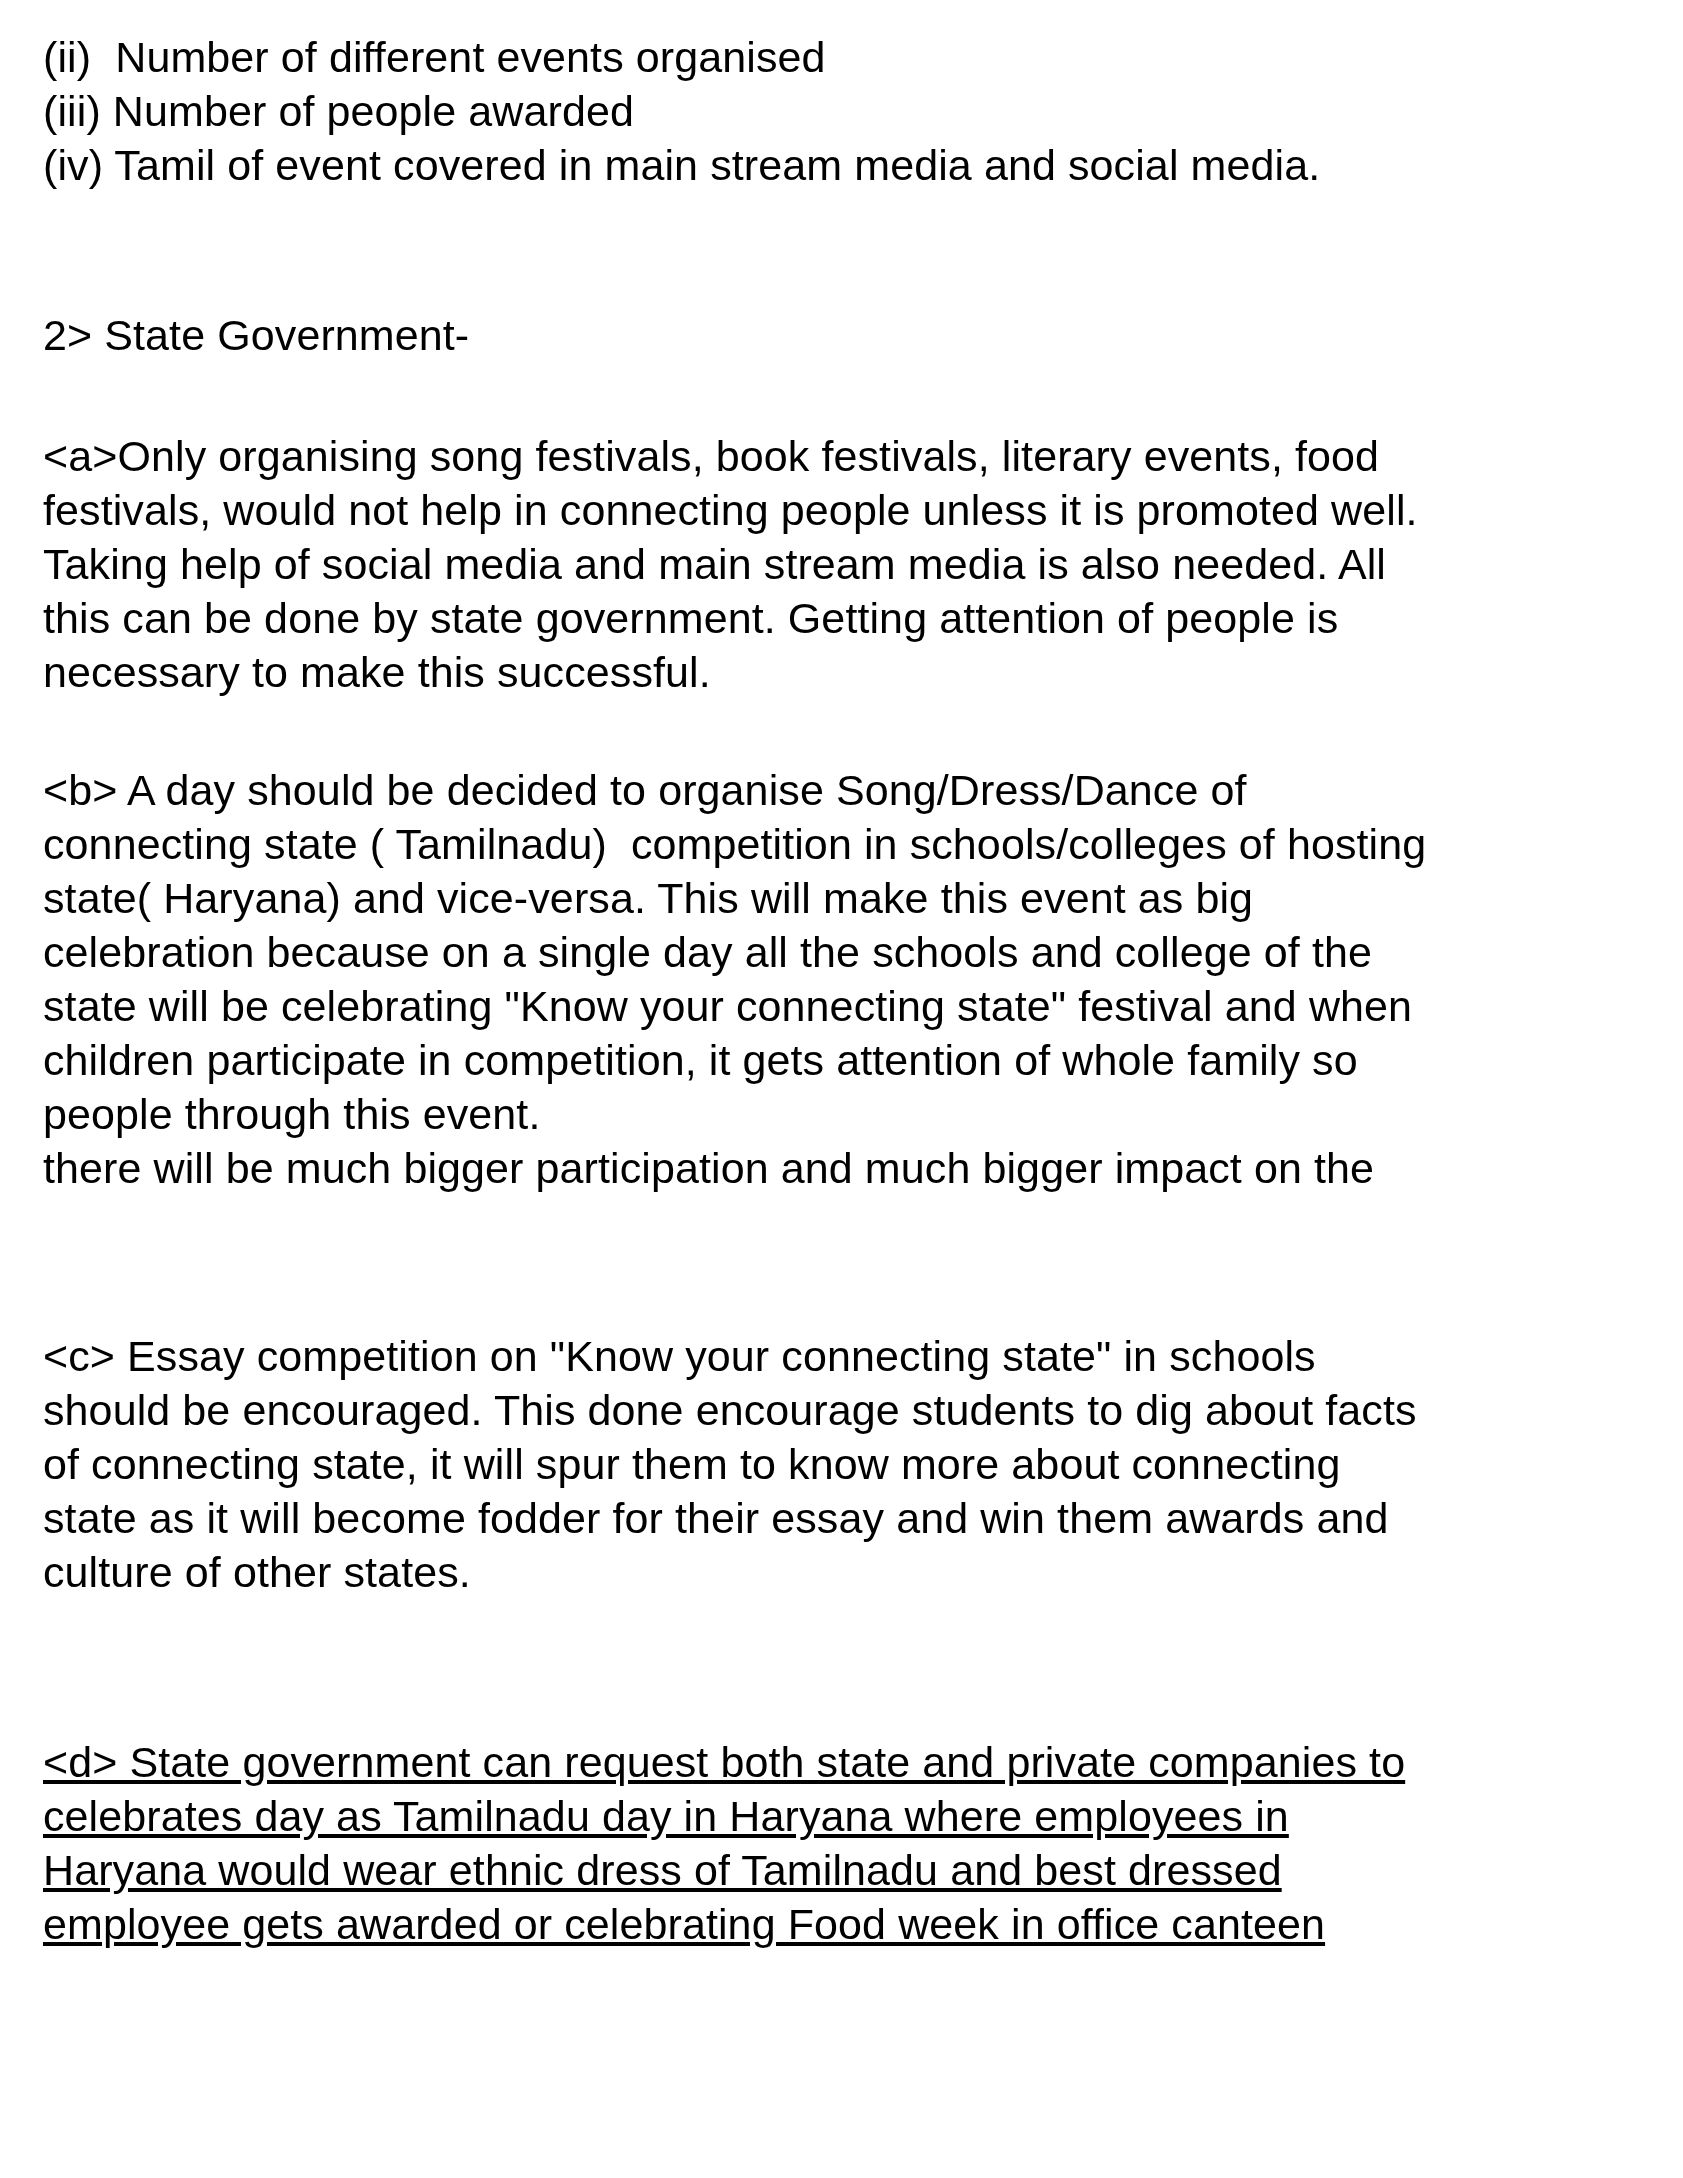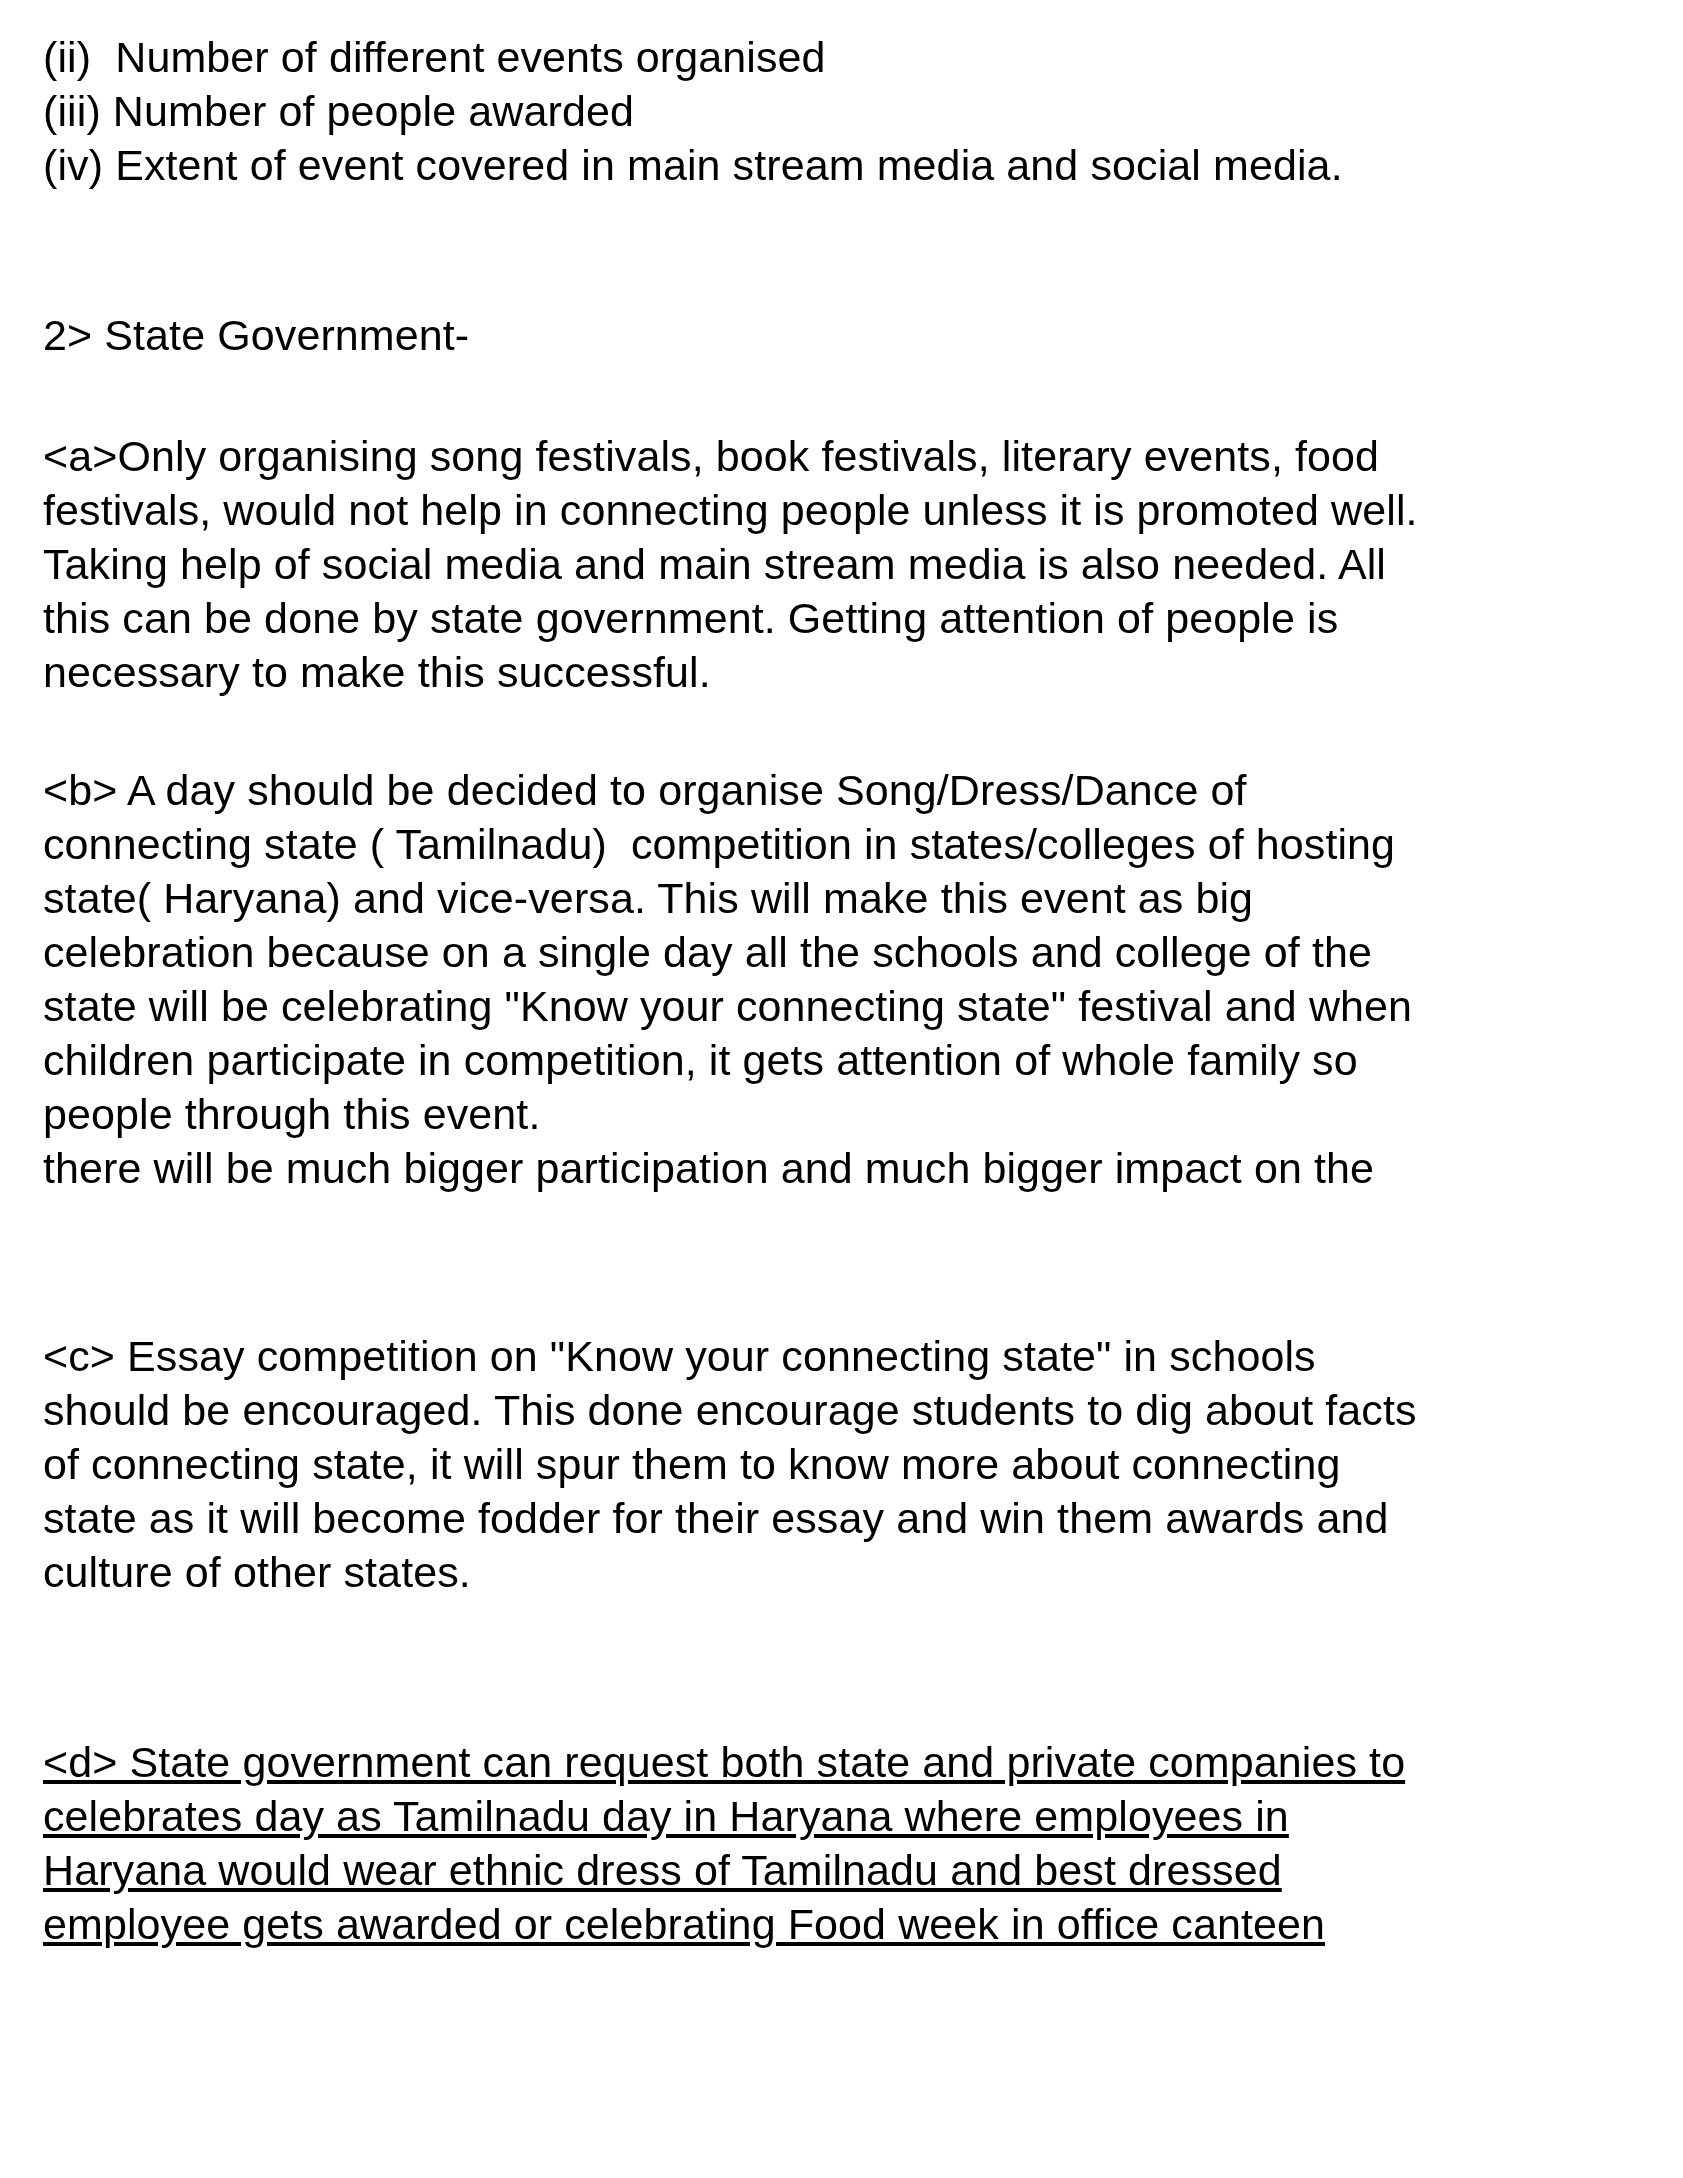--- a/index.html
+++ b/index.html
@@ -33,38 +33,38 @@
   .gap-before-d      { margin-top: 136px; text-decoration: underline; }
 </style>
 </head>
 <body>
 
 <div class="page">
 
   <div class="block">
     <div class="line">(ii)  Number of different events organised</div>
     <div class="line">(iii) Number of people awarded</div>
-    <div class="line">(iv) Extent of event covered in main stream media and social media.</div>
+    <div class="line">(iv) Tamil of event covered in main stream media and social media.</div>
   </div>
 
   <div class="block gap-after-list">
     <div class="line">2&gt; State Government-</div>
   </div>
 
   <div class="block gap-after-heading">
     <div class="line">&lt;a&gt;Only organising song festivals, book festivals, literary events, food</div>
     <div class="line">festivals, would not help in connecting people unless it is promoted well.</div>
     <div class="line">Taking help of social media and main stream media is also needed. All</div>
     <div class="line">this can be done by state government. Getting attention of people is</div>
     <div class="line">necessary to make this successful.</div>
   </div>
 
   <div class="block gap-before-b">
     <div class="line">&lt;b&gt; A day should be decided to organise Song/Dress/Dance of</div>
-    <div class="line">connecting state ( Tamilnadu)  competition in states/colleges of hosting</div>
+    <div class="line">connecting state ( Tamilnadu)  competition in schools/colleges of hosting</div>
     <div class="line">state( Haryana) and vice-versa. This will make this event as big</div>
     <div class="line">celebration because on a single day all the schools and college of the</div>
     <div class="line">state will be celebrating "Know your connecting state" festival and when</div>
     <div class="line">children participate in competition, it gets attention of whole family so</div>
     <div class="line">people through this event.</div>
     <div class="line">there will be much bigger participation and much bigger impact on the</div>
   </div>
 
   <div class="block gap-before-c">
     <div class="line">&lt;c&gt; Essay competition on "Know your connecting state" in schools</div>

